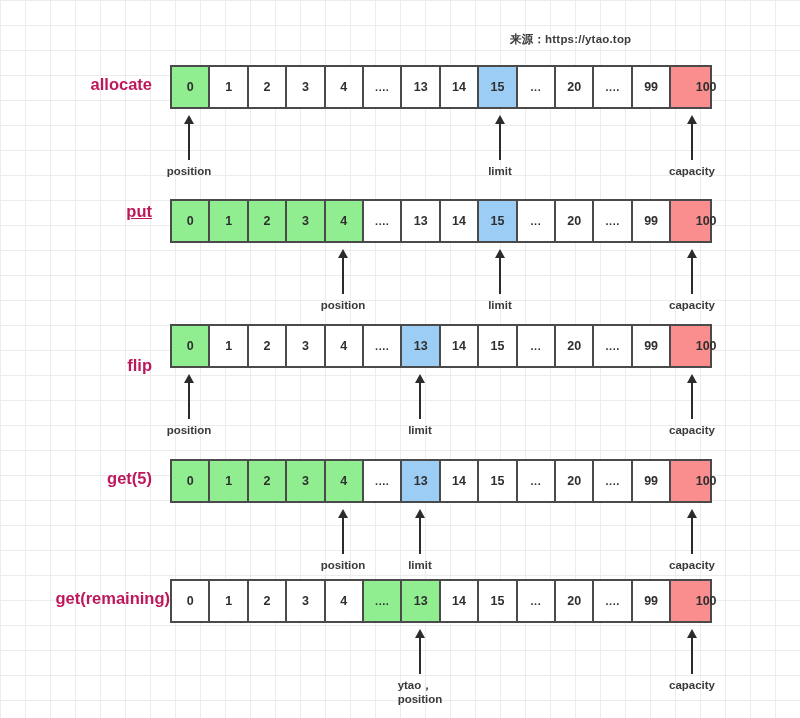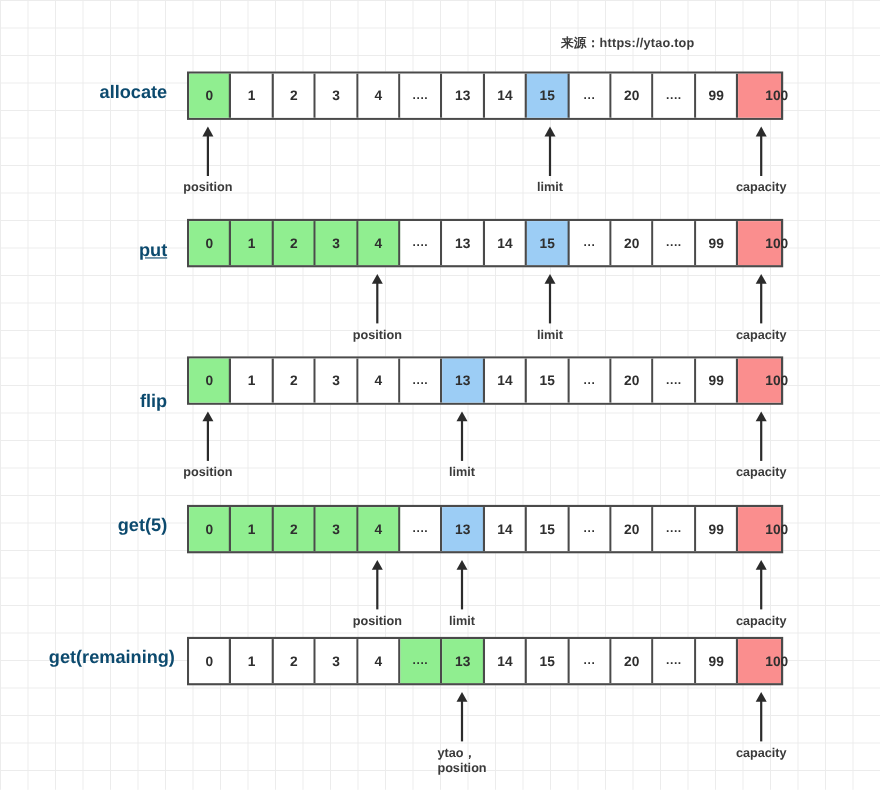--- a/index.html
+++ b/index.html
@@ -45,21 +45,21 @@
     width: 800px;
     height: 0;
   }
 
   .row-label {
     position: absolute;
     right: 706px;  
     top: 0;
     font-size: 16.5px;
     font-weight: bold;
-    color: #0c4a6e;
+    color: #be185d;
     white-space: nowrap;
     text-align: right;
   }
 
   .buffer {
     position: absolute;
     left: 170px;
     top: 0;
     display: flex;
     border: 2px solid #4a4a4a;
@@ -159,21 +159,21 @@
         </div>
         <div class="arrow" style="left: 692px; top: 50px;">
           <div class="head"></div>
           <div class="shaft" style="height: 38px;"></div>
           <div class="caption" style="top: 49px;">
             <div>capacity</div>
           </div>
         </div>
       </div>
       <div class="row" style="top: 199px;">
-        <div class="row-label" style="left: 0px; width: 152px; top: 20px; text-decoration: underline;">put</div>
+        <div class="row-label" style="left: 0px; width: 152px; top: 3px; text-decoration: underline;">put</div>
         <div class="buffer" style="width: 542px;">
           <div class="cell green">0</div>
           <div class="cell green">1</div>
           <div class="cell green">2</div>
           <div class="cell green">3</div>
           <div class="cell green">4</div>
           <div class="cell dots">....</div>
           <div class="cell">13</div>
           <div class="cell">14</div>
           <div class="cell blue">15</div>
@@ -279,21 +279,21 @@
         </div>
         <div class="arrow" style="left: 692px; top: 50px;">
           <div class="head"></div>
           <div class="shaft" style="height: 38px;"></div>
           <div class="caption" style="top: 49px;">
             <div>capacity</div>
           </div>
         </div>
       </div>
       <div class="row" style="top: 579px;">
-        <div class="row-label" style="left: 7px; width: 152px; top: 10px;">get(remaining)</div>
+        <div class="row-label" style="left: 18px; width: 152px; top: 10px;">get(remaining)</div>
         <div class="buffer" style="width: 542px;">
           <div class="cell">0</div>
           <div class="cell">1</div>
           <div class="cell">2</div>
           <div class="cell">3</div>
           <div class="cell">4</div>
           <div class="cell green dots">....</div>
           <div class="cell green">13</div>
           <div class="cell">14</div>
           <div class="cell">15</div>

